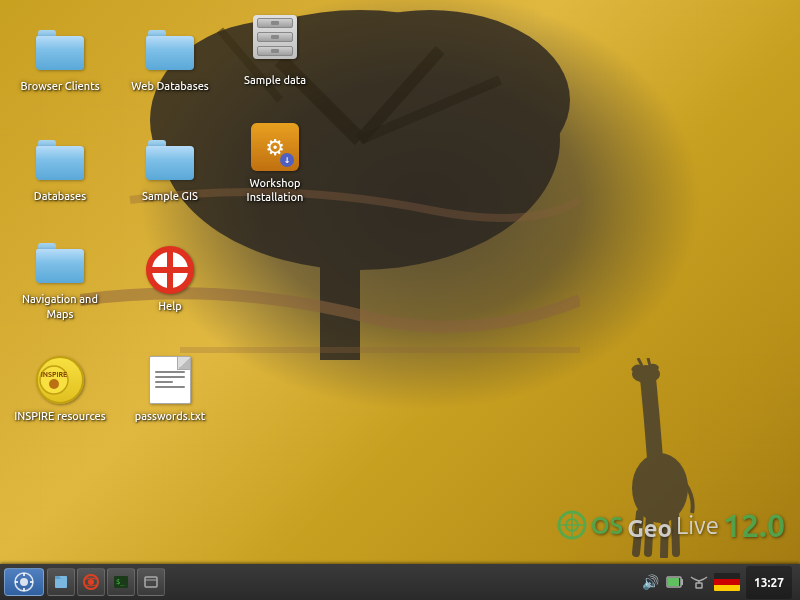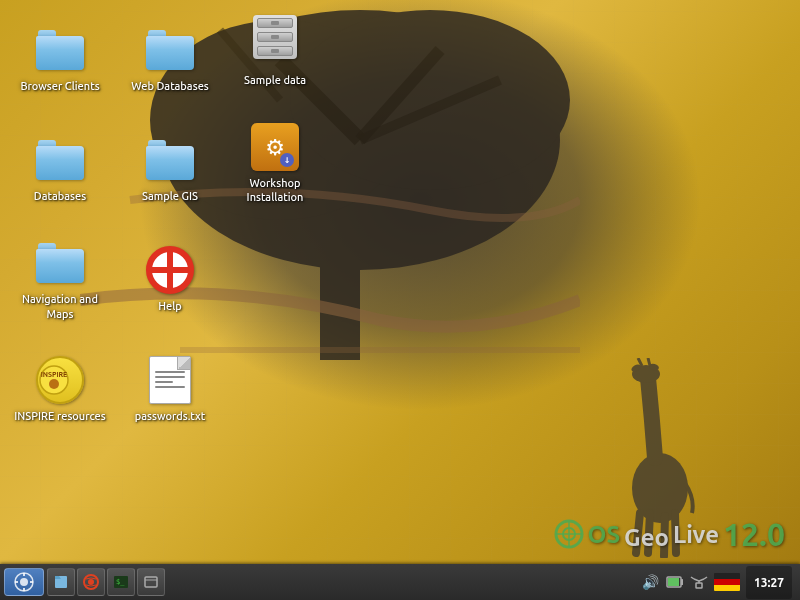--- a/index.html
+++ b/index.html
@@ -360,21 +360,21 @@
       flex: 1;
     }
 
     .flag-de .stripe-black { background: #222; }
     .flag-de .stripe-red { background: #cc0000; }
     .flag-de .stripe-gold { background: #ffcc00; }
 
     
     #brand-text {
       position: absolute;
-      bottom: 48px;
+      bottom: 57px;
       right: 15px;
       display: flex;
       align-items: center;
       gap: 4px;
     }
 
     .brand-os {
       font-size: 24px;
       font-weight: bold;
       color: rgba(80,170,80,0.9);
@@ -384,21 +384,21 @@
     .brand-geo {
       font-size: 24px;
       font-weight: bold;
       color: rgba(220,220,220,0.9);
       text-shadow: 1px 1px 3px rgba(0,0,0,0.5);
       margin-top: 7px;
     }
 
     .brand-live {
       font-size: 24px;
-      font-weight: bold;
+      font-weight: normal;
       color: rgba(220,220,220,0.9);
       text-shadow: 1px 1px 3px rgba(0,0,0,0.5);
     }
 
     .brand-version {
       font-size: 32px;
       font-weight: bold;
       color: rgba(80,170,80,0.9);
       text-shadow: 1px 1px 3px rgba(0,0,0,0.5);
     }

